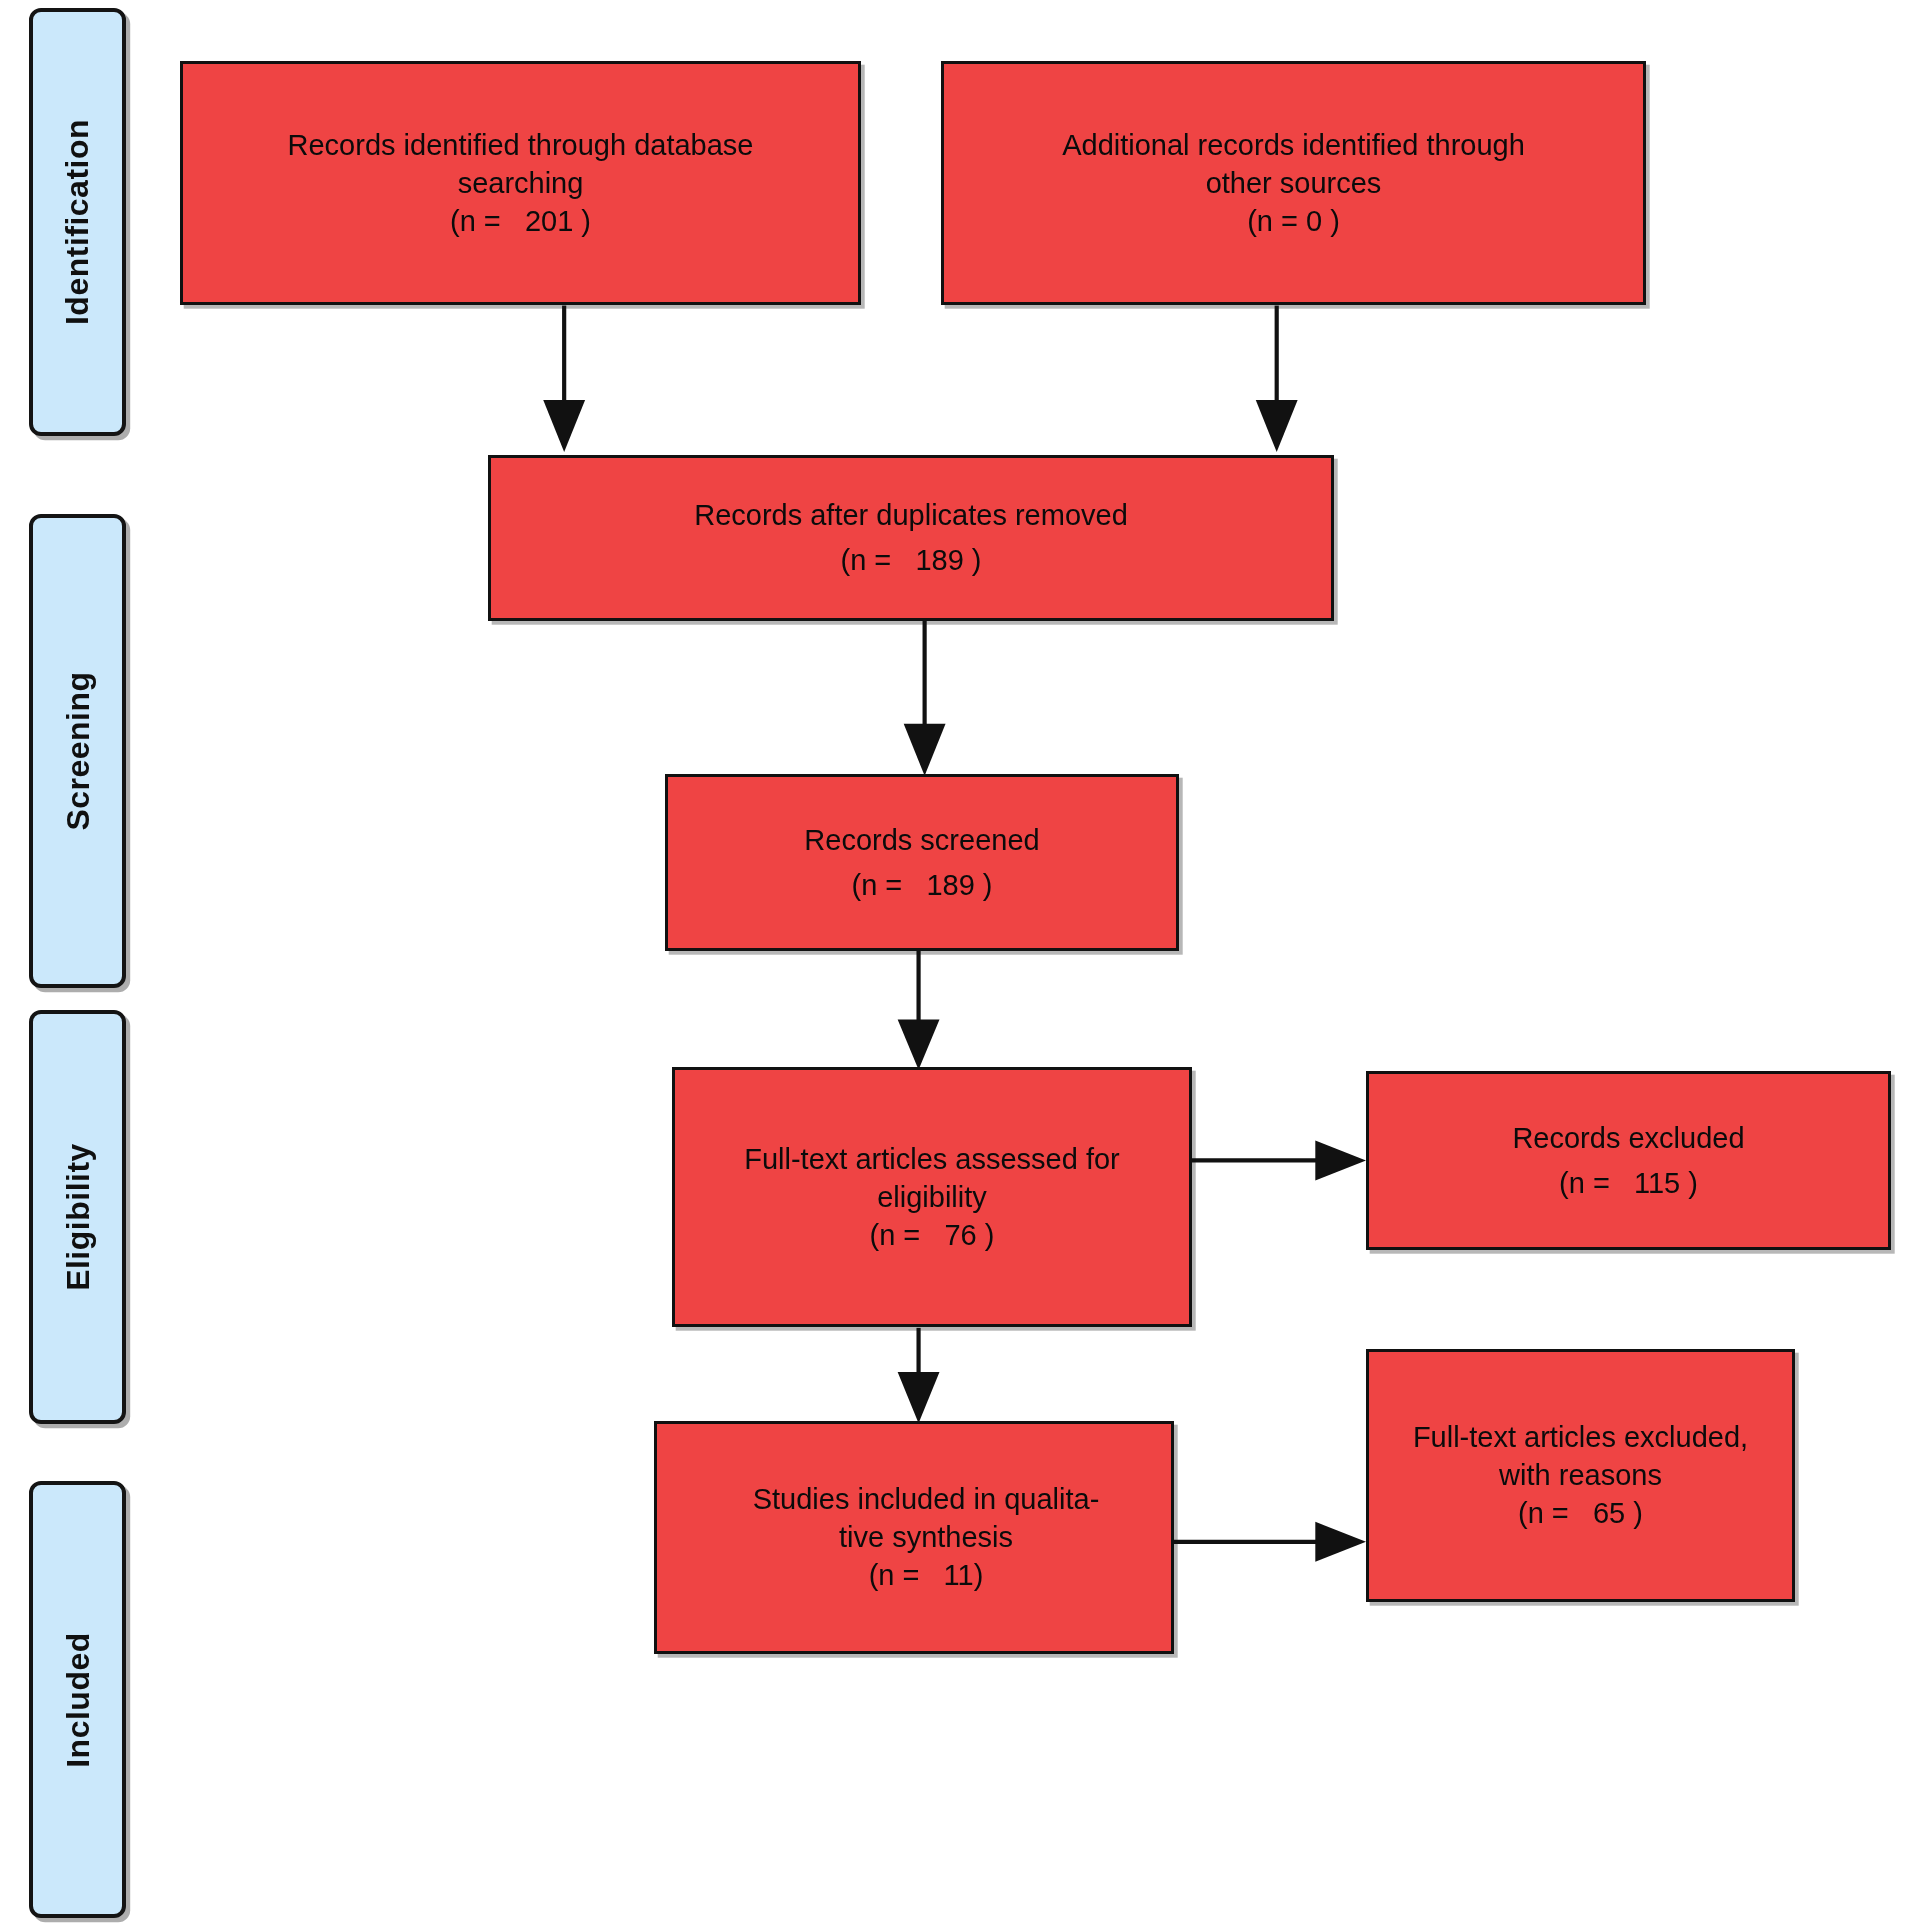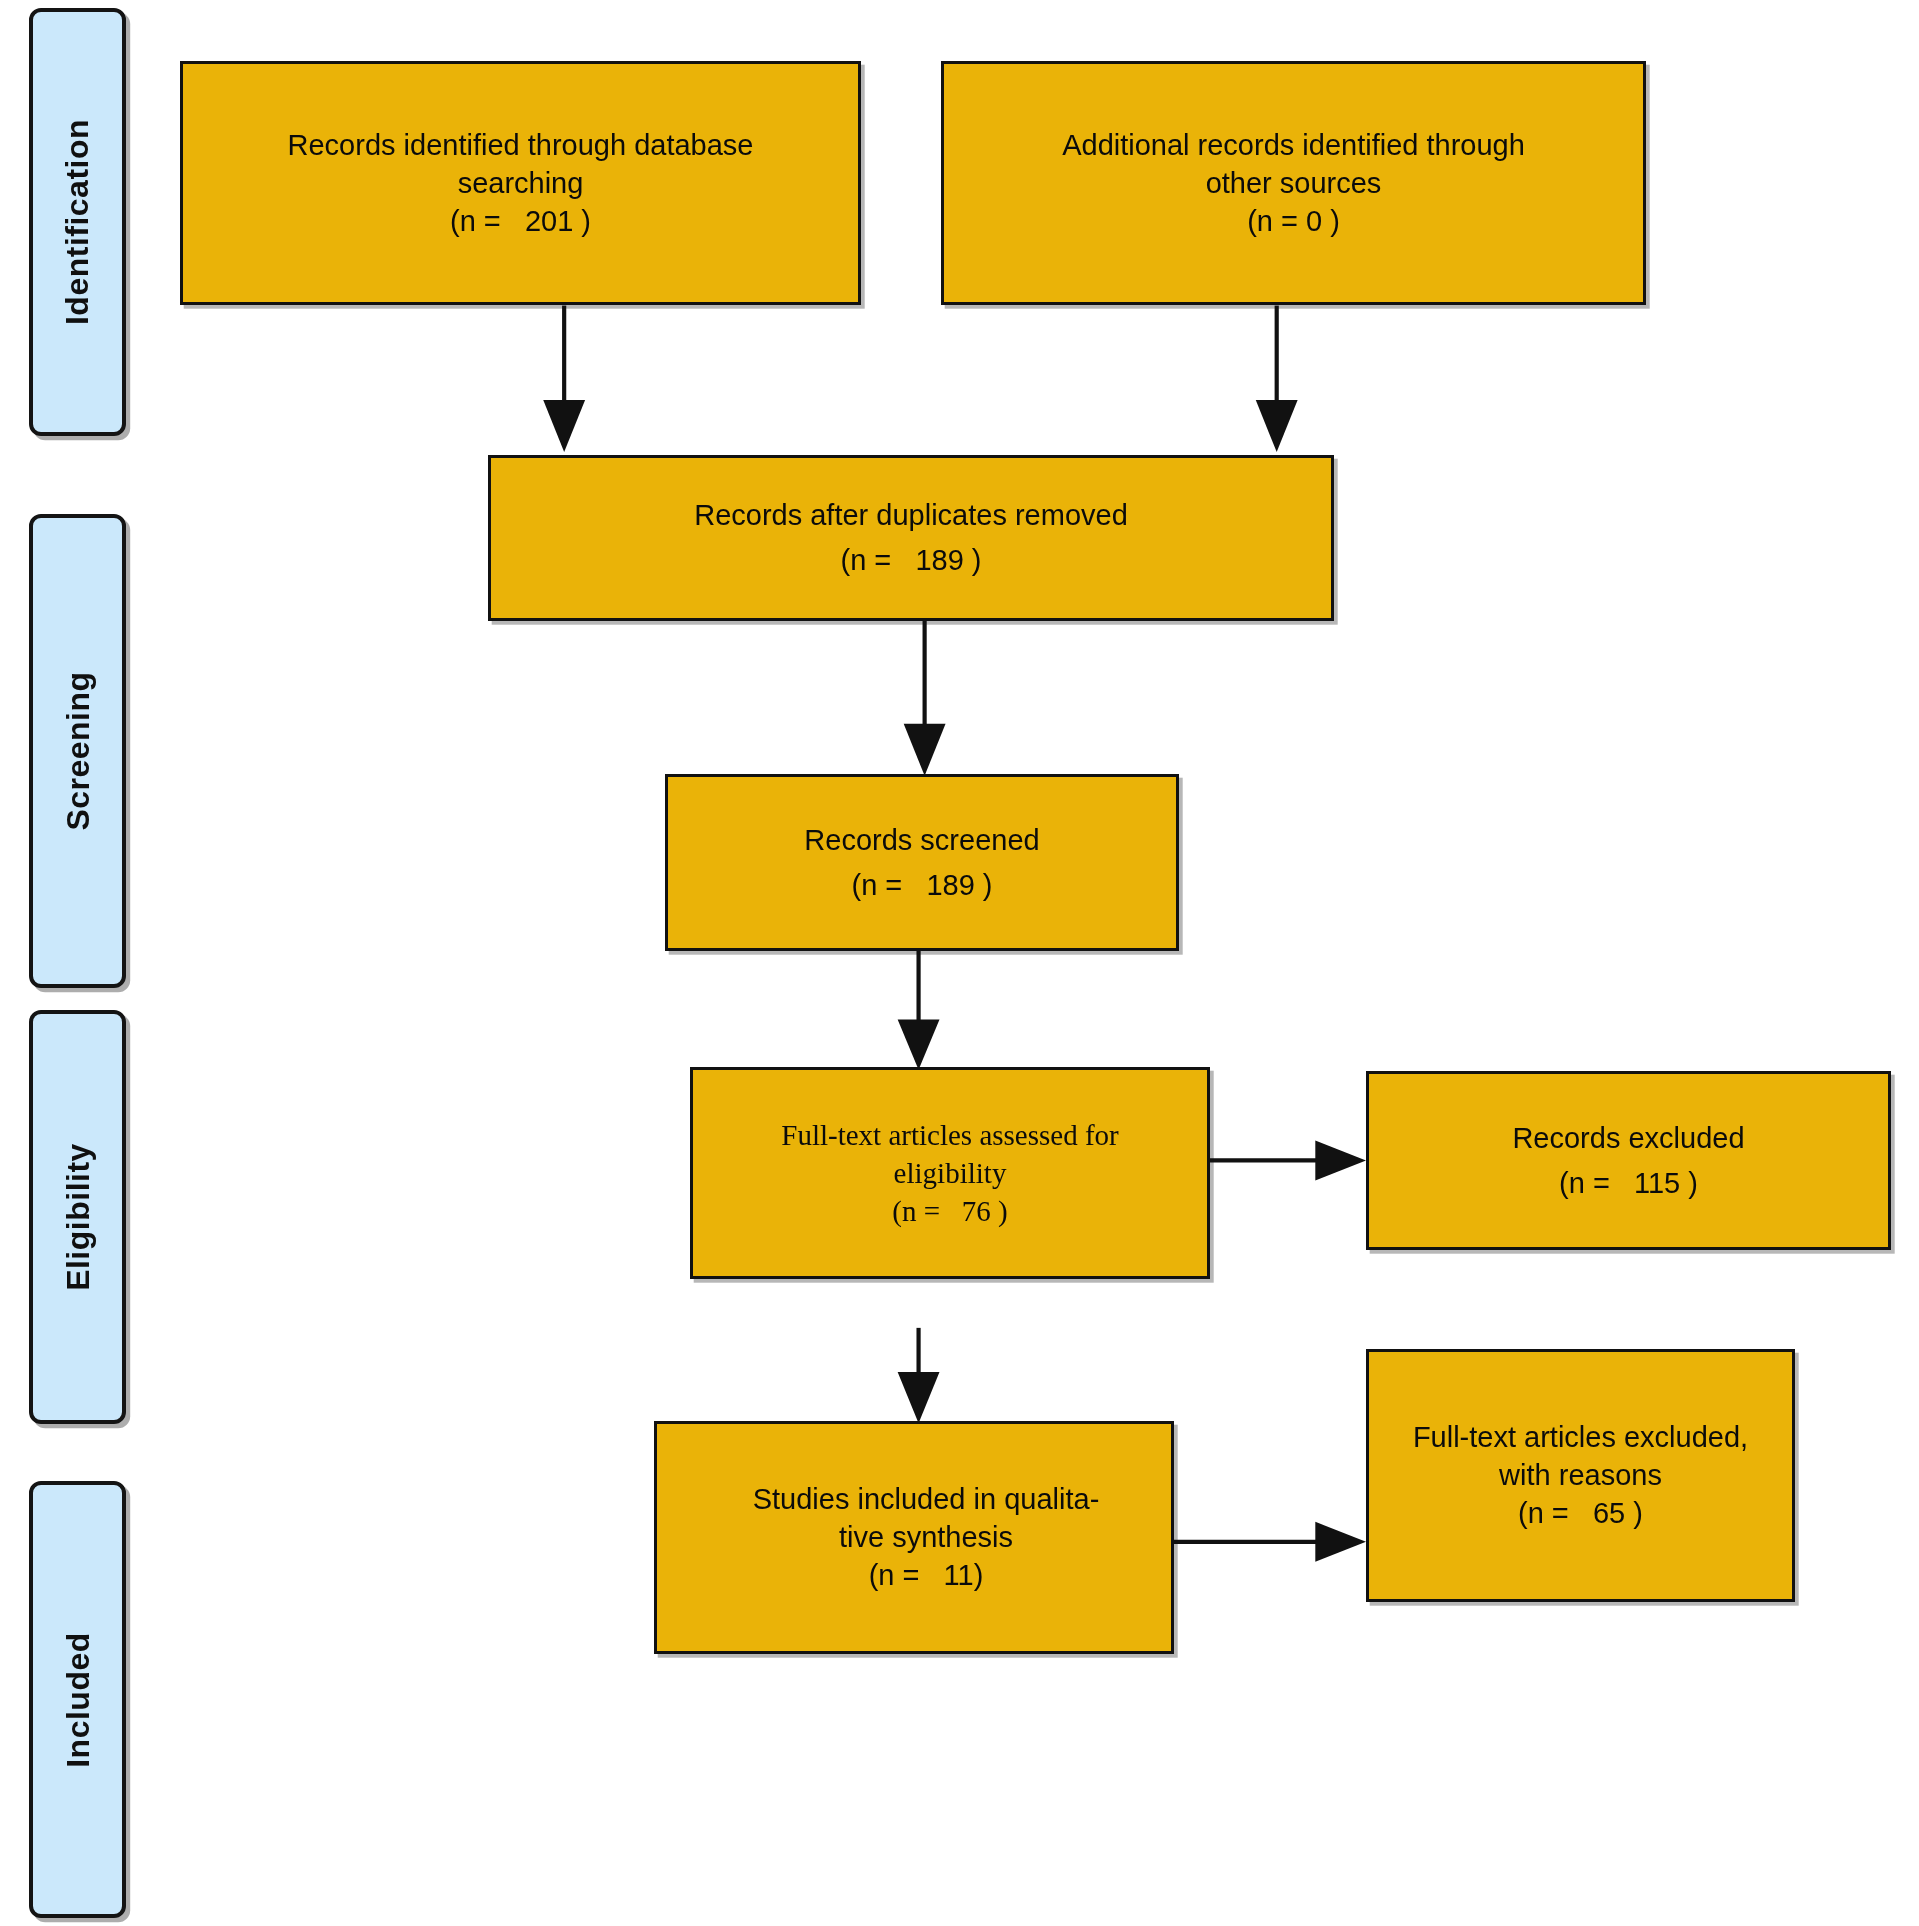--- a/index.html
+++ b/index.html
@@ -36,21 +36,21 @@
     letter-spacing: 0.5px;
     color: #101010;
     line-height: 1;
   }
 
   
   .flow-box {
     position: absolute;
     box-sizing: border-box;
     border: 3.3px solid #111111;
-    background: #eab308;
+    background: #ef4444;
     box-shadow: 3.7px 3.7px 0 rgba(17,17,17,0.30);
     display: flex;
     flex-direction: column;
     align-items: center;
     justify-content: center;
     text-align: center;
     padding: 4.7px 12px;
   }
   .flow-box .line {
     font-size: 29px;
@@ -156,21 +156,21 @@
   <div class="flow-box compact" style="left:488px; top:455px; width:846px; height:166px;">
     <div class="line">Records after duplicates removed</div>
     <div class="line">(n =   189 )</div>
   </div>
 
   <div class="flow-box compact" style="left:665px; top:774px; width:514px; height:177px;">
     <div class="line">Records screened</div>
     <div class="line">(n =   189 )</div>
   </div>
 
-  <div class="flow-box" style="left:690px; top:1067px; width:520px; height:212px;font-family:Liberation Serif, serif;">
+  <div class="flow-box" style="left:672px; top:1067px; width:520px; height:260px;">
     <div class="line">Full-text articles assessed for</div>
     <div class="line">eligibility</div>
     <div class="line">(n =   76 )</div>
   </div>
 
   <div class="flow-box compact" style="left:1366px; top:1071px; width:525px; height:179px;">
     <div class="line">Records excluded</div>
     <div class="line">(n =   115 )</div>
   </div>
 

